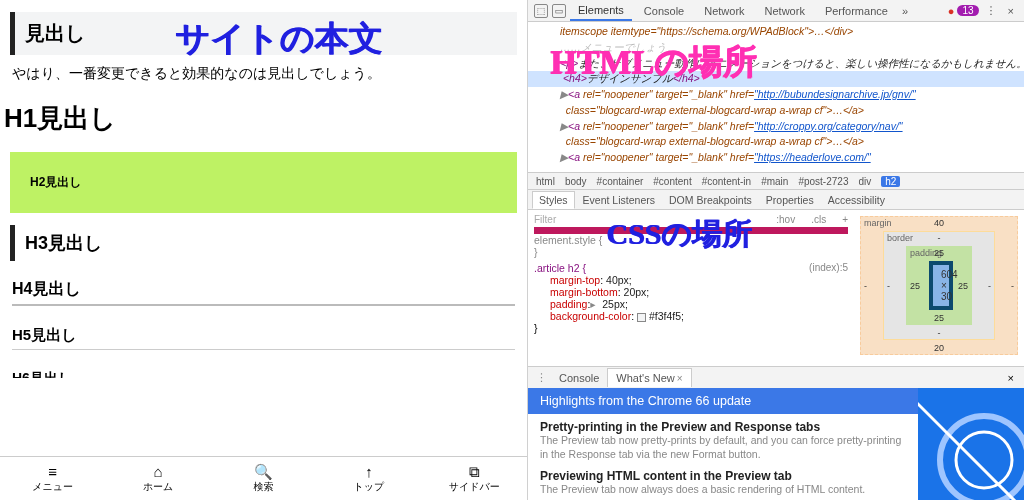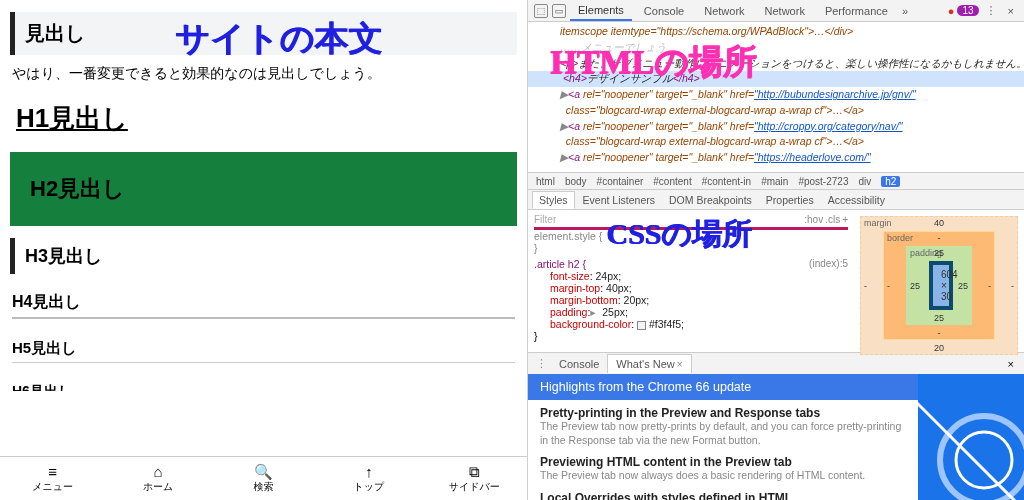--- a/index.html
+++ b/index.html
@@ -3,22 +3,22 @@
 <meta charset="utf-8">
 <style>
 * { box-sizing: border-box; margin: 0; padding: 0; font-family: "Hiragino Kaku Gothic ProN", "メイリオ", Meiryo, sans-serif; }
 body { width: 1024px; height: 500px; overflow: hidden; display: flex; background: #fff; }
 .left { width: 528px; height: 500px; border-right: 1px solid #d0d0d0; position: relative; background: #fff; }
 .right { width: 496px; height: 500px; background: #f3f3f3; display: flex; flex-direction: column; position: relative; }
 
 
 .article-heading { margin: 12px 10px 8px 10px; padding: 8px 10px; border-left: 5px solid #222; font-size: 20px; font-weight: bold; background: #f3f4f5; }
 .article-text { margin: 10px 12px 18px 12px; font-size: 14px; }
-.h1 { margin: 8px 12px 16px 16px; font-size: 26px; font-weight: bold; text-decoration: underline; }
-.h2 { margin: 10px 10px; padding: 22px 20px; font-size: 22px; font-weight: bold; background: #15803d; }
+.h1 { margin: 8px 12px 16px 4px; font-size: 26px; font-weight: bold; }
+.h2 { margin: 10px 10px; padding: 22px 20px; font-size: 12px; font-weight: bold; background: #bef264; }
 .h3 { margin: 12px 10px 8px 10px; padding: 6px 10px; border-left: 5px solid #222; font-size: 18px; font-weight: bold; }
 .h4 { margin: 18px 12px 4px 12px; padding-bottom: 4px; border-bottom: 2px solid #bbb; font-size: 16px; font-weight: bold; }
 .h5 { margin: 20px 12px 4px 12px; padding-bottom: 4px; border-bottom: 1px solid #ccc; font-size: 15px; font-weight: bold; }
 .h6partial { margin: 20px 12px 0 12px; font-size: 14px; font-weight: bold; height: 8px; overflow: hidden; }
 
 .bottom-nav { position: absolute; bottom: 0; left: 0; right: 0; height: 44px; border-top: 1px solid #ccc; display: flex; background: #fff; }
 .nav-item { flex: 1; display: flex; flex-direction: column; align-items: center; justify-content: center; gap: 1px; cursor: pointer; }
 .nav-icon { font-size: 15px; line-height: 1; }
 .nav-label { font-size: 10px; }
 
@@ -46,51 +46,51 @@
 .crumbs { height: 18px; background:#f3f3f3; border-top:1px solid #ccc; border-bottom:1px solid #ccc; display:flex; align-items:center; gap:10px; padding:0 8px; font-size:10px; color:#555; }
 .crumbs span { cursor:pointer; }
 .crumbs .sel { background:#3b78e7; color:#fff; padding:0 4px; border-radius:2px; }
 
 .sub-tabs { height: 20px; background:#f3f3f3; border-bottom:1px solid #ccc; display:flex; align-items:center; gap:2px; padding:0 4px; font-size:10.5px; color:#555; }
 .sub-tabs .stab { padding:2px 6px; cursor:pointer; }
 .sub-tabs .stab.active { background:#fff; border:1px solid #ccc; border-bottom:1px solid #fff; }
 
 .styles-area { flex:1; display:flex; background:#fff; min-height:0; }
 .styles-left { flex:1; font-family:Menlo,Consolas,monospace; font-size:10.5px; padding:2px 6px; position:relative; }
-.filter-row { display:flex; align-items:flex-end; gap:2px; font-size:10px; color:#888; padding:2px 0; border-bottom:3px solid #be185d; }
+.filter-row { display:flex; align-items:flex-end; gap:16px; font-size:10px; color:#888; padding:2px 0; border-bottom:7px solid #be185d; }
 .filter-row .spacer { flex:1; }
 .rule { margin-top:4px; }
 .rule-sel { color:#881280; }
 .rule-src { float:right; color:#888; font-size:10px; }
 .prop { padding-left:16px; }
 .prop-name { color:#c80000; }
 .prop-val { color:#222; }
 .swatch { display:inline-block; width:9px; height:9px; border:1px solid #888; background:#f3f4f5; vertical-align:middle; }
 .tri2 { color:#888; display:inline-block; width:9px; }
 
 .boxmodel { width:170px; padding:6px; font-size:9px; color:#666; }
 .bm-margin { border:1px dashed #f8cb9c; background:#f9e0c5; padding:14px 22px; position:relative; }
-.bm-border { border:1px solid #fddc9a; background:#fdba74; padding:14px 22px; position:relative; }
+.bm-border { border:1px solid #fddc9a; background:#e5e5e5; padding:14px 22px; position:relative; }
 .bm-padding { border:1px dashed #c3e2a4; background:#c3e2a4; padding:14px 22px; position:relative; }
 .bm-content { border:4px solid #0c4a6e; background:#88b4e7; color:#333; text-align:center; padding:4px 8px; font-size:10px; }
 .bm-lbl { position:absolute; top:1px; left:3px; font-size:9px; }
 .bm-num { position:absolute; font-size:9px; color:#333; }
 .bm-t { top:1px; left:50%; transform:translateX(-50%);}
 .bm-b { bottom:1px; left:50%; transform:translateX(-50%);}
 .bm-l { left:3px; top:50%; transform:translateY(-50%);}
 .bm-r { right:3px; top:50%; transform:translateY(-50%);}
 
 .drawer-tabs { height:22px; background:#f3f3f3; border-top:1px solid #ccc; display:flex; align-items:center; padding:0 4px; font-size:11px; }
 .drawer-tabs .vd { color:#888; padding:0 4px; }
 .drawer-tabs .dtab { padding:3px 8px; color:#555; cursor:pointer; }
 .drawer-tabs .dtab.active { background:#fff; border:1px solid #ccc; border-bottom:none; }
 .drawer-tabs .x { margin-left:2px; color:#888; font-size:10px; }
 .drawer-tabs .close { margin-left:auto; padding:0 6px; cursor:pointer; }
 
-.drawer-body { flex:0 0 auto; background:#fff; display:flex; height:126px; }
+.drawer-body { flex:0 0 auto; background:#fff; display:flex; height:112px; }
 .drawer-main { flex:1; overflow:hidden; }
 .banner { background:#3b78e7; color:#fff; padding:6px 12px; font-size:12.5px; font-weight:500; }
 .wn-item { padding:6px 12px 2px 12px; }
 .wn-title { font-size:12px; font-weight:600; color:#222; }
 .wn-desc { font-size:10.5px; color:#888; line-height:1.3; }
 .drawer-art { width:106px; background:#1a73e8; position:relative; overflow:hidden; }
 .drawer-art svg { position:absolute; bottom:-10px; right:-10px; }
 
 .pink-note { position:absolute; color:#ff2fb3; font-weight:900; font-size:34px; font-family:"Comic Sans MS","Hiragino Maru Gothic ProN",cursive; text-shadow:1px 0 #ff2fb3,0 1px #ff2fb3; pointer-events:none; }
 .noteH { top:14px; left:22px; }
@@ -195,21 +195,20 @@
         <span>.cls</span>
         <span>+</span>
       </div>
       <div class="blue-note2">CSSの場所</div>
       <div style="color:#888">element.style {</div>
       <div style="color:#888">}</div>
       <div class="rule">
         <span class="rule-src">(index):5</span>
         <span class="rule-sel">.article h2 {</span>
       </div>
-      <div class="prop"><span class="prop-name">font-size</span>: <span class="prop-val">24px;</span></div>
       <div class="prop"><span class="prop-name">margin-top</span>: <span class="prop-val">40px;</span></div>
       <div class="prop"><span class="prop-name">margin-bottom</span>: <span class="prop-val">20px;</span></div>
       <div class="prop"><span class="prop-name">padding</span>:<span class="tri2">▸</span> <span class="prop-val">25px;</span></div>
       <div class="prop"><span class="prop-name">background-color</span>: <span class="swatch"></span> <span class="prop-val">#f3f4f5;</span></div>
       <div>}</div>
     </div>
 
     <div class="boxmodel">
       <div class="bm-margin">
         <span class="bm-lbl">margin</span>

